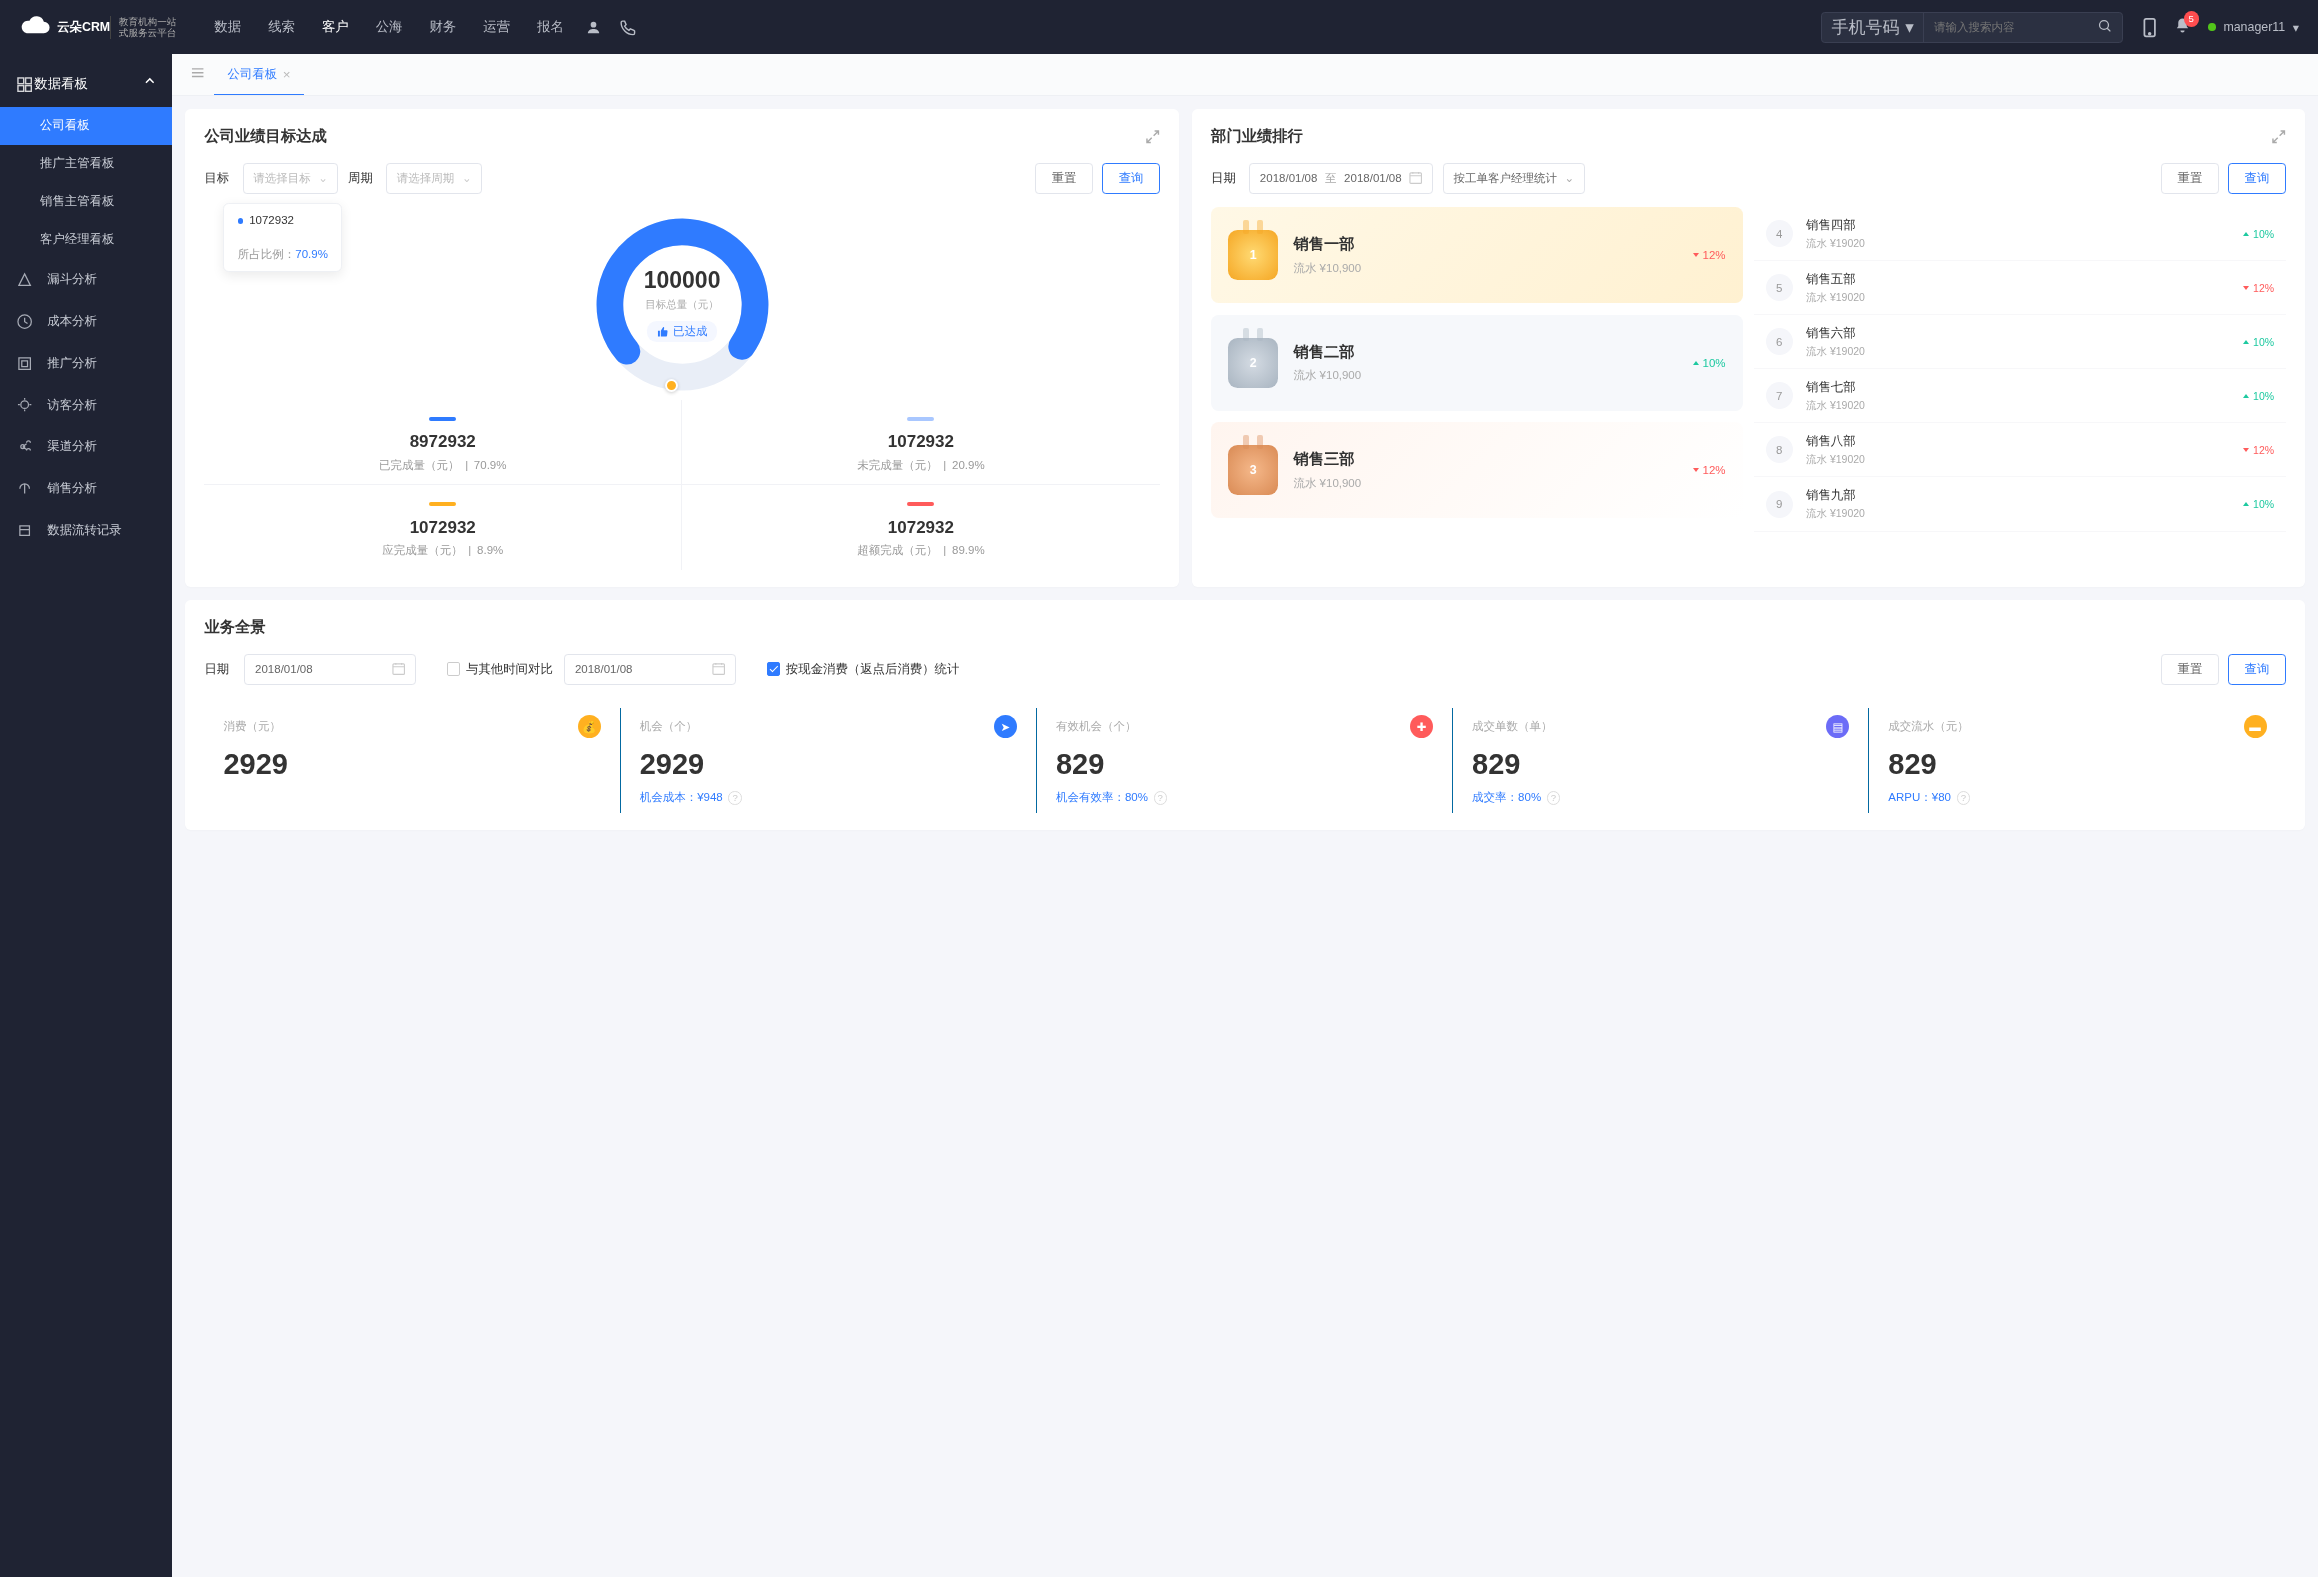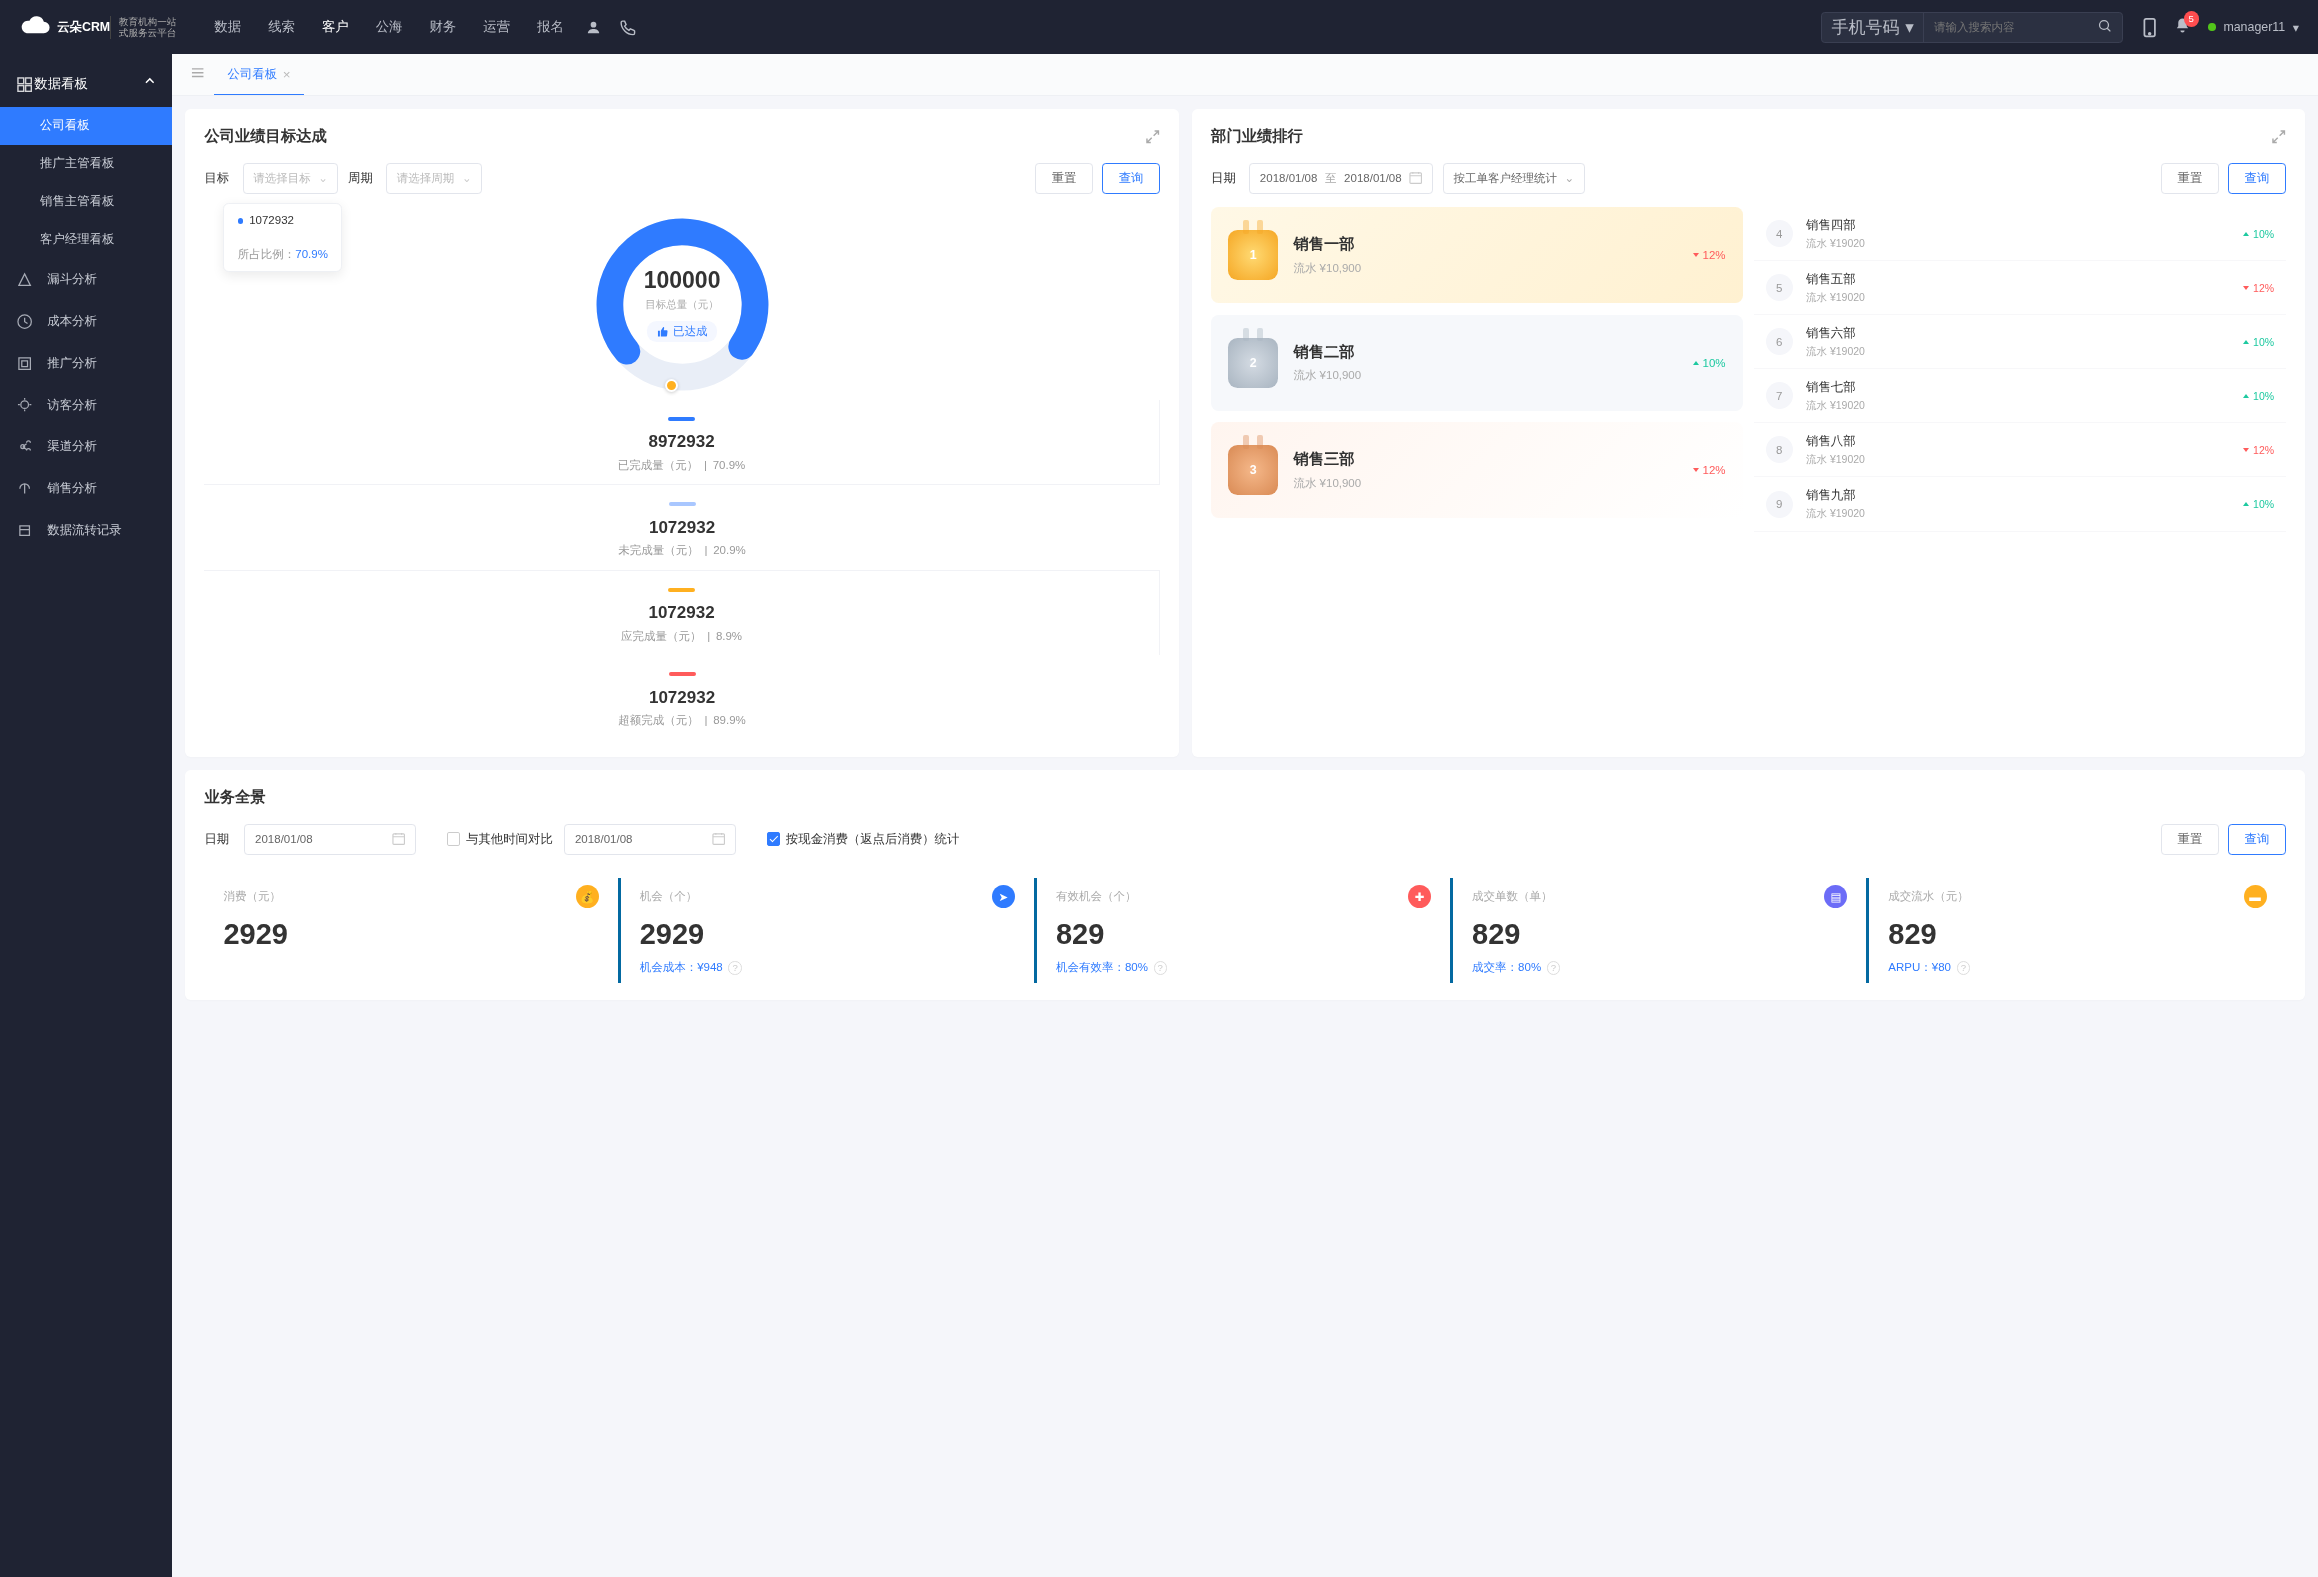--- a/index.html
+++ b/index.html
@@ -61,21 +61,21 @@
 .donut-tip { position:absolute; left:19px; top:9.6px; background:#fff; border:1px solid #eef0f4; border-radius:5.7px; padding:9.6px 13.4px; font-size:11.5px; box-shadow:0 3.8px 11.5px rgba(0,0,0,.08); }
 .donut-tip .dot { display:inline-block; width:5.7px; height:5.7px; border-radius:50%; background:#2f7bff; margin-right:5.7px;}
 .donut-tip .pct { color:#2f7bff; }
 .donut { position:relative; width:191px; height:191px; }
 .donut-center { position:absolute; inset:0; display:flex; flex-direction:column; align-items:center; justify-content:center; }
 .donut-center .big { font-size:23px; font-weight:700; }
 .donut-center .sm { font-size:10.5px; color:#aaa; margin-top:3.8px;}
 .achv { margin-top:9.6px; display:flex; align-items:center; gap:4.8px; font-size:11.5px; color:#2f7bff; background:#f4f7ff; padding:2.9px 9.6px; border-radius:9.6px;}
 .knob { position:absolute; width:13.4px; height:13.4px; border-radius:50%; background:#ffb020; border:2.9px solid #fff; box-shadow:0 1px 3.8px rgba(0,0,0,.2); left: 78px; top: 170px;}
 
-.stat-grid { display:grid; grid-template-columns:1fr; }
+.stat-grid { display:grid; grid-template-columns:1fr 1fr; }
 .stat-cell { padding: 17px 9.6px 11.5px; text-align:center; }
 .stat-cell.bb { border-bottom: 1px solid #f1f2f6; }
 .stat-cell.br { border-right: 1px solid #f1f2f6; }
 .bar { width:27px; height:3.8px; border-radius:1.9px; margin: 0 auto 11.5px; }
 .bar.blue{background:#2f7bff;} .bar.lblue{background:#a9c7ff;} .bar.orange{background:#ffb020;} .bar.red{background:#ff5b5b;}
 .stat-v { font-size:17px; font-weight:600; }
 .stat-l { font-size:11.5px; color:#999; margin-top:5.7px;}
 .stat-l .sep { margin: 0 5.7px;}
 
 
@@ -108,21 +108,21 @@
 .rank-row .pod-pct { font-size:10.5px; }
 
 
 .overview { grid-column: 1 / -1; }
 .ov-filters { display:flex; align-items:center; gap:11.5px; flex-wrap:wrap;}
 .chk { display:flex; align-items:center; gap:5.7px; font-size:12.4px; color:#333;}
 .chk .box { width:13.4px; height:13.4px; border:1px solid #ccc; border-radius:1.9px; }
 .chk .box.checked { background:#2f7bff; border-color:#2f7bff; position:relative;}
 .chk .box.checked::after{content:"";position:absolute;left:3.8px;top:1px;width:2.9px;height:6.7px;border:solid #fff;border-width:0 1.9px 1.9px 0;transform:rotate(45deg);}
 .metrics { display:grid; grid-template-columns:repeat(5,1fr); margin-top:23px;}
-.metric { padding: 7.6px 19px; border-right:3px solid #0369a1; position:relative;}
+.metric { padding: 7.6px 19px; border-right:1px solid #0369a1; position:relative;}
 .metric:last-child{border-right:none;}
 .metric .mlabel { font-size:11.5px; color:#aaa; display:flex; justify-content:space-between; align-items:center;}
 .micon { width:23px;height:23px;border-radius:50%; display:flex;align-items:center;justify-content:center; color:#fff; font-size:11.5px;}
 .micon.o{background:#ffb020;} .micon.b{background:#2f7bff;} .micon.r{background:#ff5b5b;} .micon.p{background:#6c6cf7;} .micon.y{background:#ffb020;}
 .mvalue { font-size:29px; font-weight:700; margin-top:9.6px;}
 .msub { font-size:11.5px; color:#2f7bff; margin-top:9.6px; display:flex; align-items:center; gap:5.7px;}
 .msub .q { color:#ccc; width:13.4px;height:13.4px;border:1px solid #ddd;border-radius:50%;display:inline-flex;align-items:center;justify-content:center;font-size:9.6px;}
 .daterange { display:flex; align-items:center; gap:7.6px; border:1px solid #e2e5ec; border-radius:3.8px; height:31px; padding:0 9.6px; font-size:11.5px; color:#666;}
 .daterange .to{color:#aaa;}
 </style>

